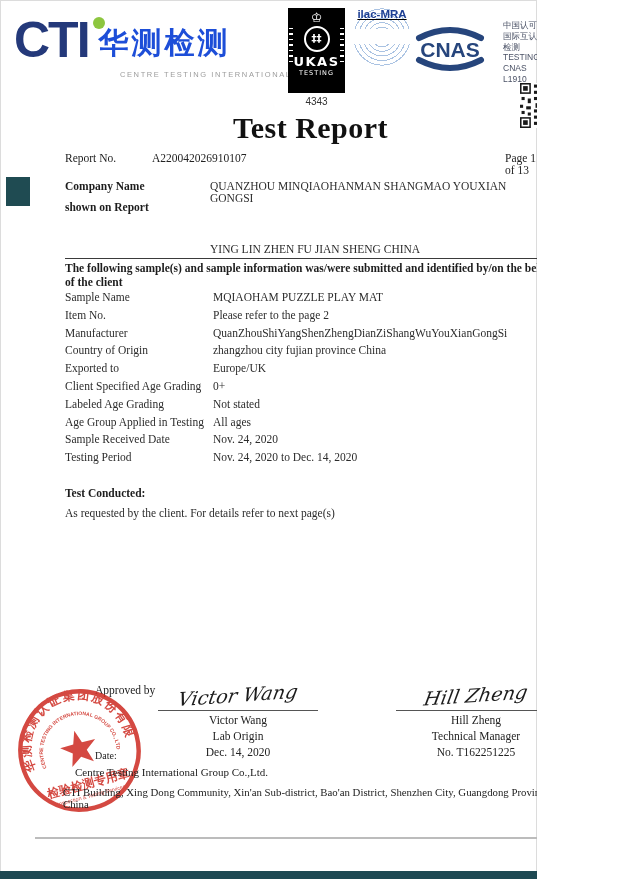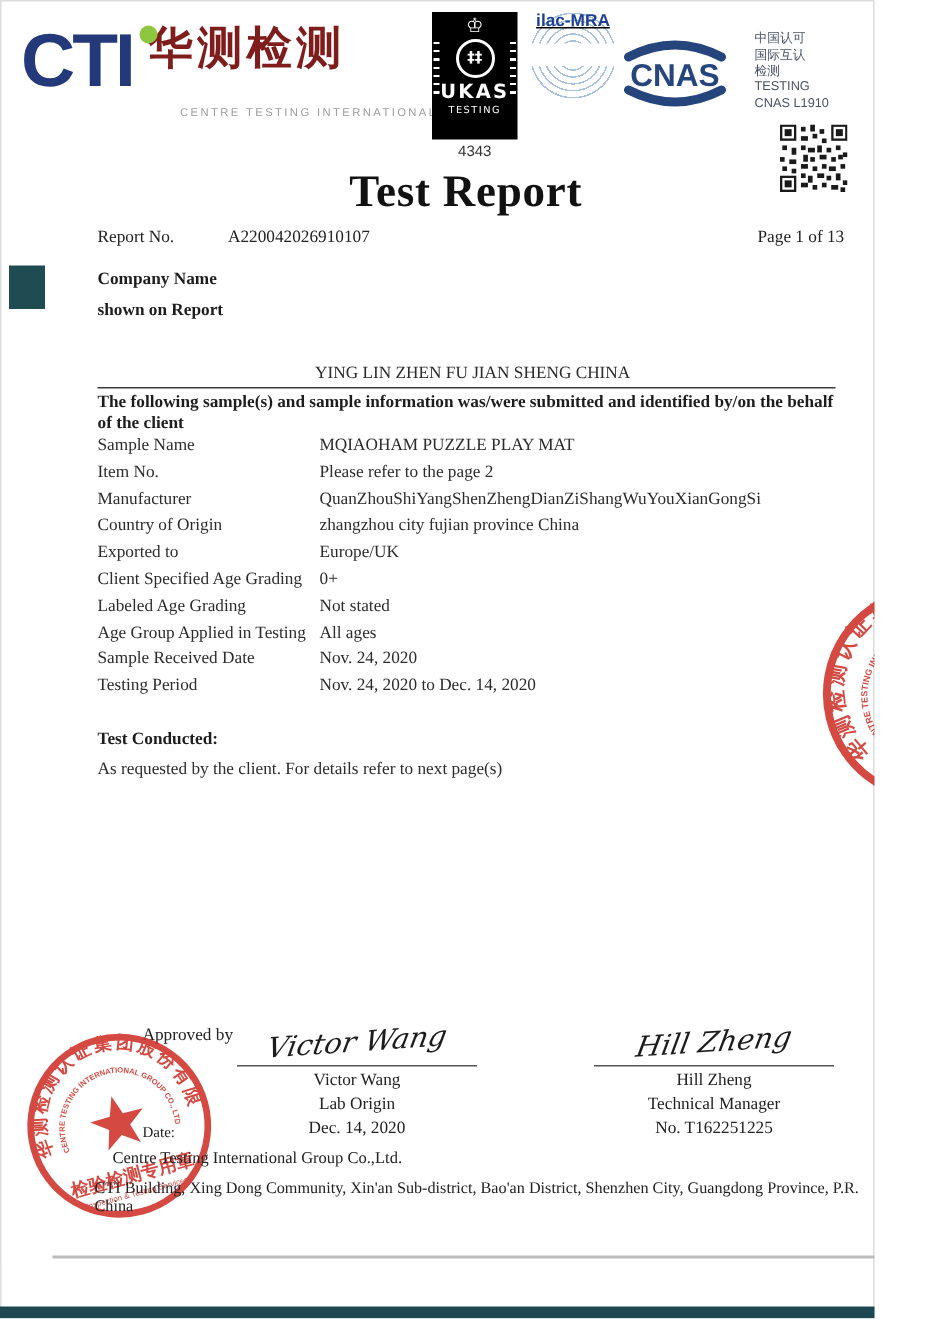--- a/index.html
+++ b/index.html
@@ -1,27 +1,27 @@
 <!DOCTYPE html>
 <html><head>
 <meta charset="utf-8">
 <style>
   * { margin:0; padding:0; box-sizing:border-box; }
   body { background:#fff; font-family:"Liberation Serif","DejaVu Serif",serif; }
-  .page { position:relative; width:583px; height:879px; background:#fff; overflow:hidden;
+  .page { position:relative; width:537px; height:879px; background:#fff; overflow:hidden;
           box-shadow: inset 0 0 0 1px #dcdcdc; }
   .abs { position:absolute; }
 
   
   .cti-logo { left:14px; top:16px; display:flex; align-items:flex-start; }
   .cti-word { position:relative; font-family:"Liberation Sans",sans-serif; font-weight:bold;
               font-size:50px; line-height:48px; color:#24397a; letter-spacing:-2px; }
   .cti-dot { position:absolute; left:79px; top:1px; width:12px; height:12px; border-radius:50%;
              background:#8dc63f; }
-  .cti-cn { margin-left:10px; margin-top:0; font-size:30px; line-height:34px; color:#7f1d1d;
+  .cti-cn { margin-left:10px; margin-top:10px; font-size:30px; line-height:34px; color:#1d4ed8;
             font-weight:bold; letter-spacing:3px; }
   .cti-sub { left:120px; top:70px; font-family:"Liberation Sans",sans-serif; font-size:7.5px;
              color:#9c9c9c; letter-spacing:1.6px; }
 
   .ukas { left:288px; top:8px; width:57px; height:85px; background:#000; color:#fff; text-align:center;
           font-family:"DejaVu Sans","Liberation Sans",sans-serif; }
   .ukas-crown { font-size:13px; line-height:15px; margin-top:2px; }
   .ukas-circle { width:26px; height:26px; border:2px solid #fff; border-radius:50%; margin:1px auto 0;
                  font-size:10px; line-height:22px; font-weight:bold; }
   .ukas-name { font-size:13px; font-weight:bold; letter-spacing:1.5px; margin-top:2px; }
@@ -192,20 +192,21 @@
   <div class="abs report-row">
     <span class="report-label">Report No.</span>
     <span class="report-value">A220042026910107</span>
   </div>
   <div class="abs page-no">Page 1 of 13</div>
 
   <div class="abs edge-box"></div>
 
   <div class="row" style="top:180px;">
     <div class="c-lab lbl">Company Name</div>
+    <div>QUANZHOU MINQIAOHANMAN SHANGMAO YOUXIAN GONGSI</div>
   </div>
   <div class="row" style="top:201px;">
     <div class="c-lab lbl">shown on Report</div>
   </div>
   <div class="row" style="top:243px;">
     <div class="c-lab"></div>
     <div>YING LIN ZHEN FU JIAN SHENG CHINA</div>
   </div>
 
   <div class="abs hr1"></div>

